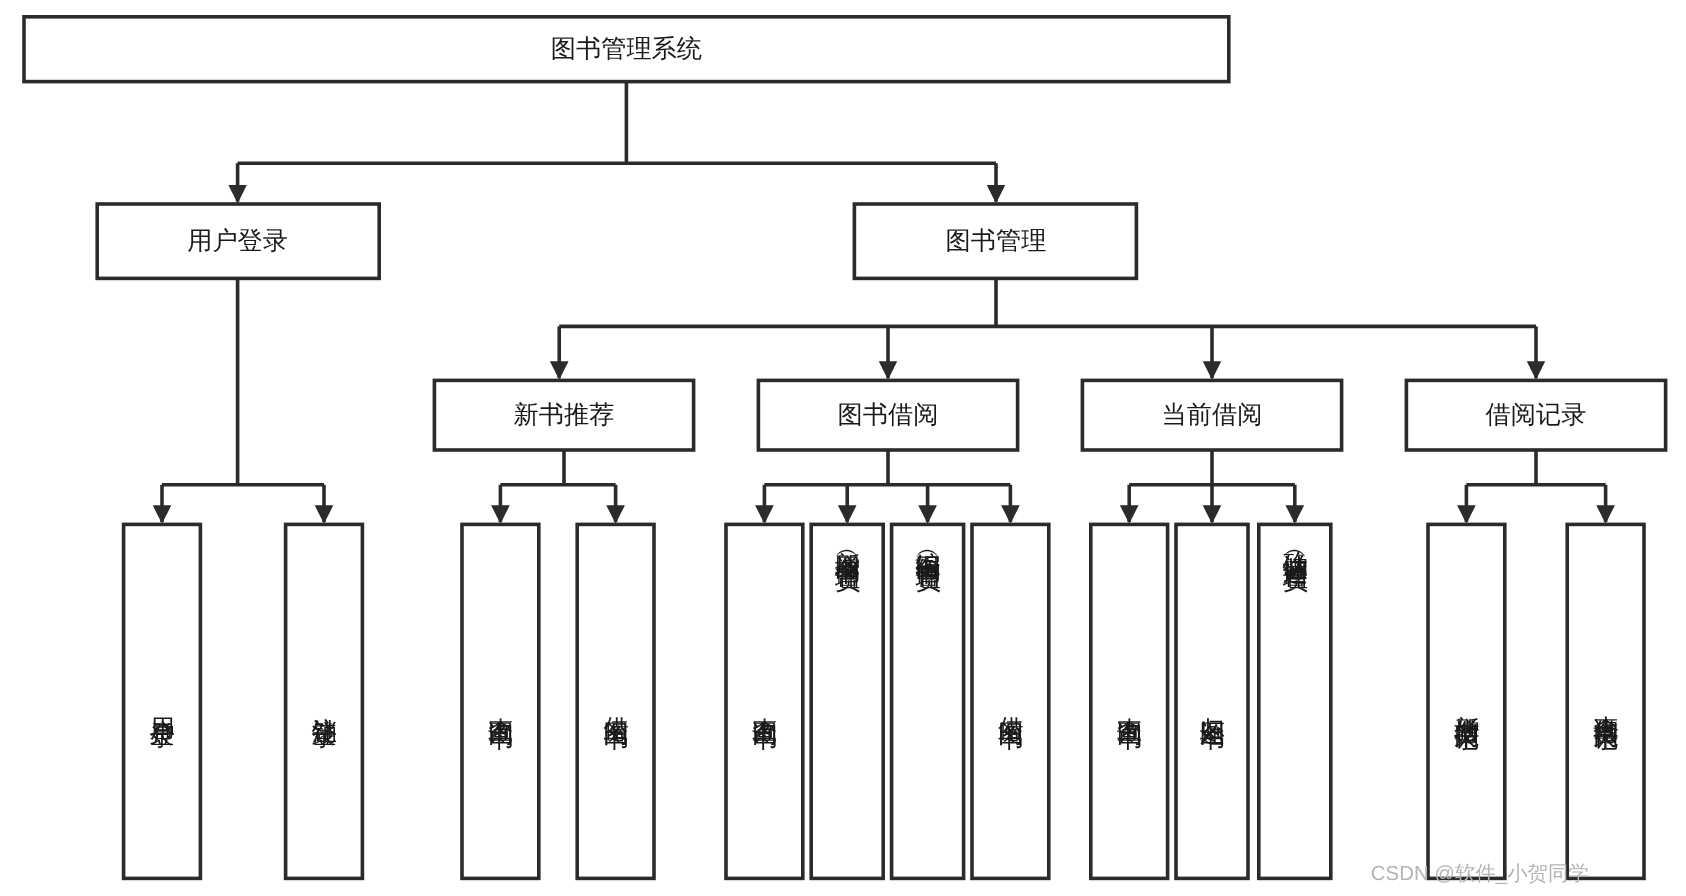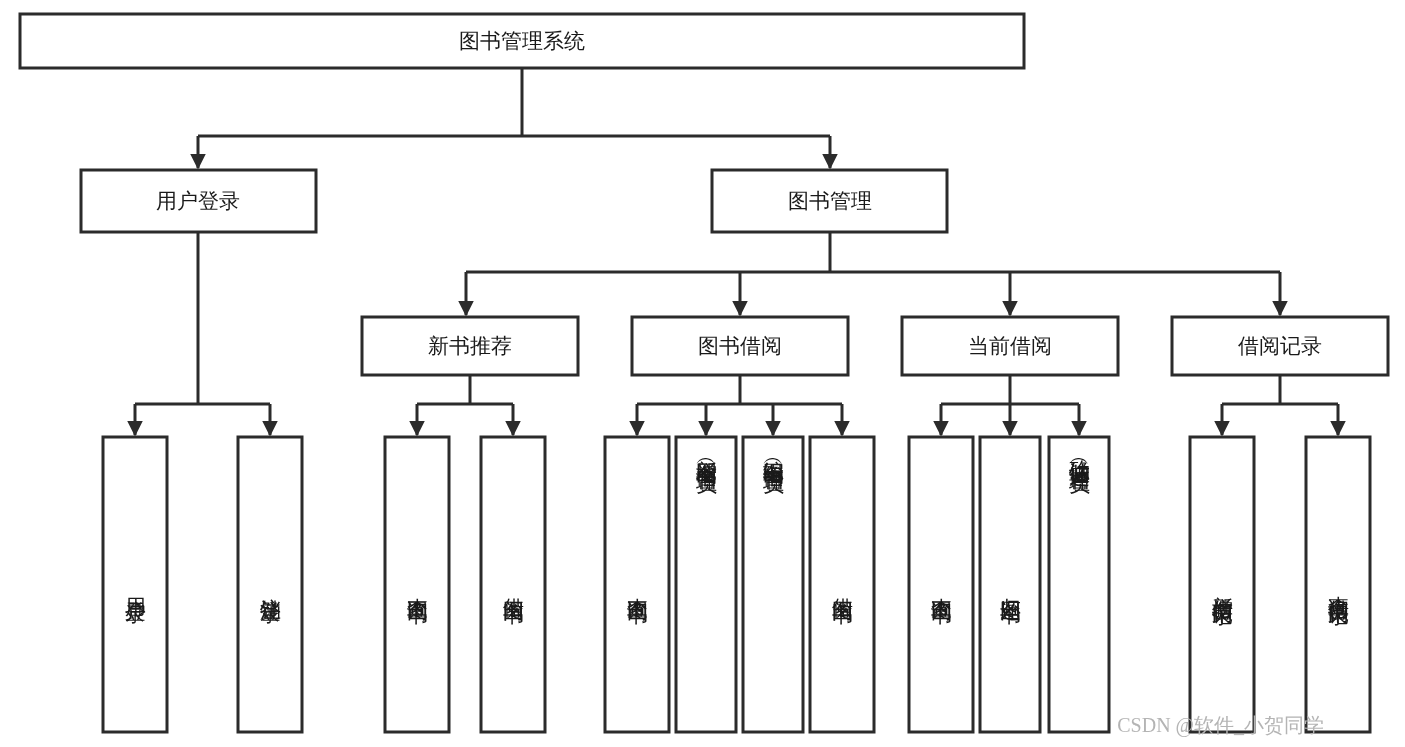--- a/index.html
+++ b/index.html
@@ -61,22 +61,22 @@
     font-size: 21px;
     color: #1a1a1a;
     line-height: 1.18;
     letter-spacing: 2px;
     white-space: nowrap;
   }
   #watermark {
     position: absolute;
     right: 10px;
     bottom: 8px;
-    font-family: Liberation Serif, serif;
-    font-size: 20px;
+    font-family: Liberation Sans, sans-serif;
+    font-size: 17px;
     color: #b4b4b4;
     white-space: nowrap;
     user-select: none;
   }
 </style>
 </head>
 <body>
 
 <div id="diagram-root">
 

